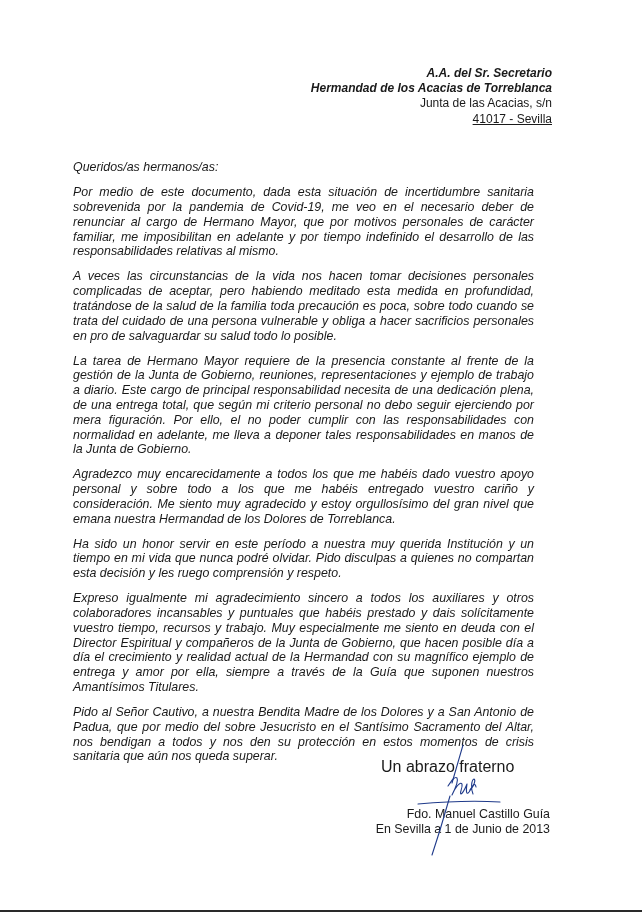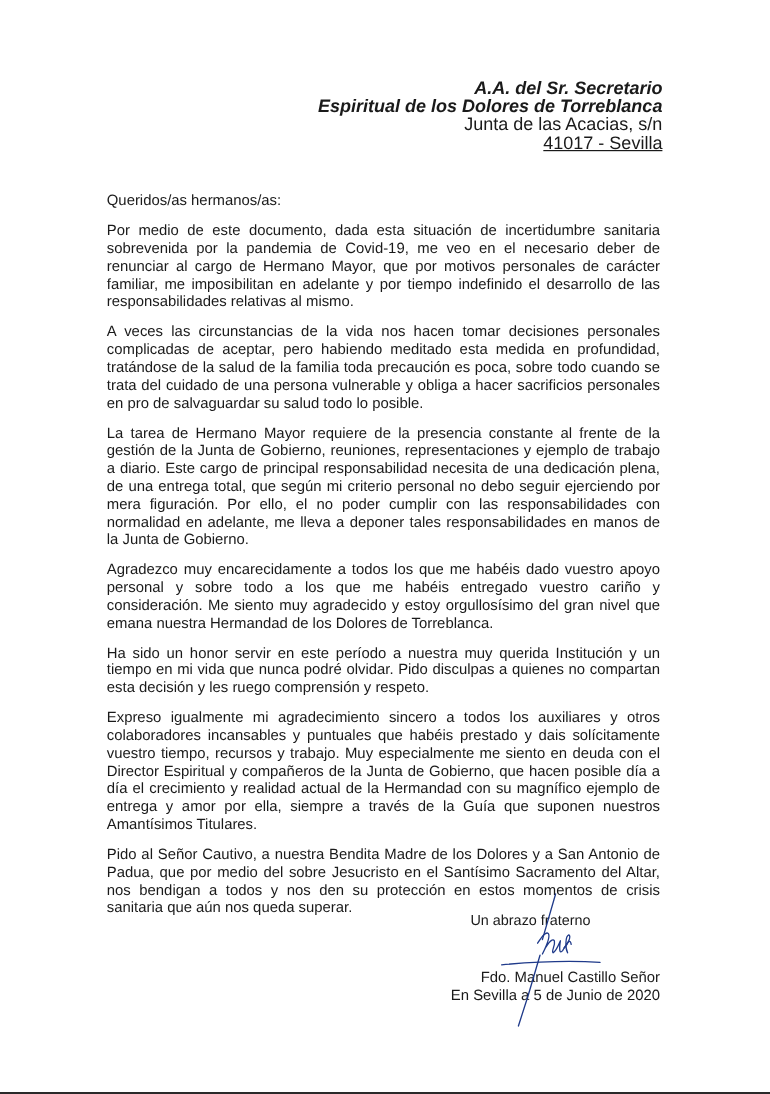--- a/index.html
+++ b/index.html
@@ -7,67 +7,67 @@
   .page {
     position: absolute; left: 0; top: 0; width: 642px; height: 912px;
     background: #ffffff; color: #1a1a1a;
     font-family: "Liberation Sans", sans-serif;
   }
   .bottom-edge {
     position: absolute; left: 0; bottom: 0; width: 642px; height: 2px; background: #2a2a2a;
   }
   .recipient {
     position: absolute; right: 90px; top: 66px; text-align: right;
-    font-size: 15px; line-height: 15.2px;
+    font-size: 12px; line-height: 15.2px;
   }
   .recipient .bi { font-weight: bold; font-style: italic; }
   .recipient .u { text-decoration: underline; text-align: right; }
   .body {
-    position: absolute; left: 89px; top: 160px; width: 461px;
-    font-size: 12.4px; line-height: 14.8px; text-align: justify;
+    position: absolute; left: 73px; top: 160px; width: 461px;
+    font-size: 12.4px; line-height: 14.8px; text-align: justify; font-style: italic;
   }
   .body p { margin: 0 0 10.2px 0; }
   .body p.greeting { text-align: left; margin-bottom: 10.4px; }
   .closing {
-    position: absolute; left: 392px; top: 760px; font-size: 12px; line-height: 14.8px;
+    position: absolute; left: 381px; top: 760px; font-size: 16px; line-height: 14.8px;
   }
   .signed {
     position: absolute; right: 92px; top: 807px; text-align: right;
     font-size: 12.4px; line-height: 14.8px;
   }
   .signature-svg { position: absolute; left: 0; top: 0; width: 642px; height: 912px; pointer-events: none; }
 </style>
 </head>
 <body>
 
 <div class="page">
 
   <div class="recipient">
     <div class="bi">A.A. del Sr. Secretario</div>
-    <div class="bi">Espiritual de los Dolores de Torreblanca</div>
+    <div class="bi">Hermandad de los Acacias de Torreblanca</div>
     <div>Junta de las Acacias, s/n</div>
     <div class="u">41017 - Sevilla</div>
   </div>
 
   <div class="body">
     <p class="greeting">Queridos/as hermanos/as:</p>
     <p>Por medio de este documento, dada esta situación de incertidumbre sanitaria sobrevenida por la pandemia de Covid-19, me veo en el necesario deber de renunciar al cargo de Hermano Mayor, que por motivos personales de carácter familiar, me imposibilitan en adelante y por tiempo indefinido el desarrollo de las responsabilidades relativas al mismo.</p>
     <p>A veces las circunstancias de la vida nos hacen tomar decisiones personales complicadas de aceptar, pero habiendo meditado esta medida en profundidad, tratándose de la salud de la familia toda precaución es poca, sobre todo cuando se trata del cuidado de una persona vulnerable y obliga a hacer sacrificios personales en pro de salvaguardar su salud todo lo posible.</p>
     <p>La tarea de Hermano Mayor requiere de la presencia constante al frente de la gestión de la Junta de Gobierno, reuniones, representaciones y ejemplo de trabajo a diario. Este cargo de principal responsabilidad necesita de una dedicación plena, de una entrega total, que según mi criterio personal no debo seguir ejerciendo por mera figuración. Por ello, el no poder cumplir con las responsabilidades con normalidad en adelante, me lleva a deponer tales responsabilidades en manos de la Junta de Gobierno.</p>
     <p>Agradezco muy encarecidamente a todos los que me habéis dado vuestro apoyo personal y sobre todo a los que me habéis entregado vuestro cariño y consideración. Me siento muy agradecido y estoy orgullosísimo del gran nivel que emana nuestra Hermandad de los Dolores de Torreblanca.</p>
     <p>Ha sido un honor servir en este período a nuestra muy querida Institución y un tiempo en mi vida que nunca podré olvidar. Pido disculpas a quienes no compartan esta decisión y les ruego comprensión y respeto.</p>
     <p>Expreso igualmente mi agradecimiento sincero a todos los auxiliares y otros colaboradores incansables y puntuales que habéis prestado y dais solícitamente vuestro tiempo, recursos y trabajo. Muy especialmente me siento en deuda con el Director Espiritual y compañeros de la Junta de Gobierno, que hacen posible día a día el crecimiento y realidad actual de la Hermandad con su magnífico ejemplo de entrega y amor por ella, siempre a través de la Guía que suponen nuestros Amantísimos Titulares.</p>
     <p>Pido al Señor Cautivo, a nuestra Bendita Madre de los Dolores y a San Antonio de Padua, que por medio del sobre Jesucristo en el Santísimo Sacramento del Altar, nos bendigan a todos y nos den su protección en estos momentos de crisis sanitaria que aún nos queda superar.</p>
   </div>
 
   <div class="closing">Un abrazo fraterno</div>
 
   <div class="signed">
-    <div>Fdo. Manuel Castillo Señor</div>
-    <div>En Sevilla a 5 de Junio de 2020</div>
+    <div>Fdo. Manuel Castillo Guía</div>
+    <div>En Sevilla a 1 de Junio de 2013</div>
   </div>
 
   <svg class="signature-svg" viewBox="0 0 642 912">
     <g fill="none" stroke="#1f3a8a" stroke-width="1.1" stroke-linecap="round" stroke-linejoin="round">
       <path d="M463 745 L452 783"></path>
       <path d="M448 786 C452 780 455 776 457 778 C459 781 454 791 452 795 C455 788 460 781 462 784 C463 788 459 793 461 794 C464 792 466 786 467 784 C466 790 466 796 469 792 C472 787 475 781 476 787"></path>
       <path d="M470 790 C474 786 476 780 474 779 C471 780 471 790 473 794"></path>
       <path d="M418 804 C440 802 470 800 500 802"></path>
       <path d="M450 796 L440 830 L432 855"></path>
     </g>

